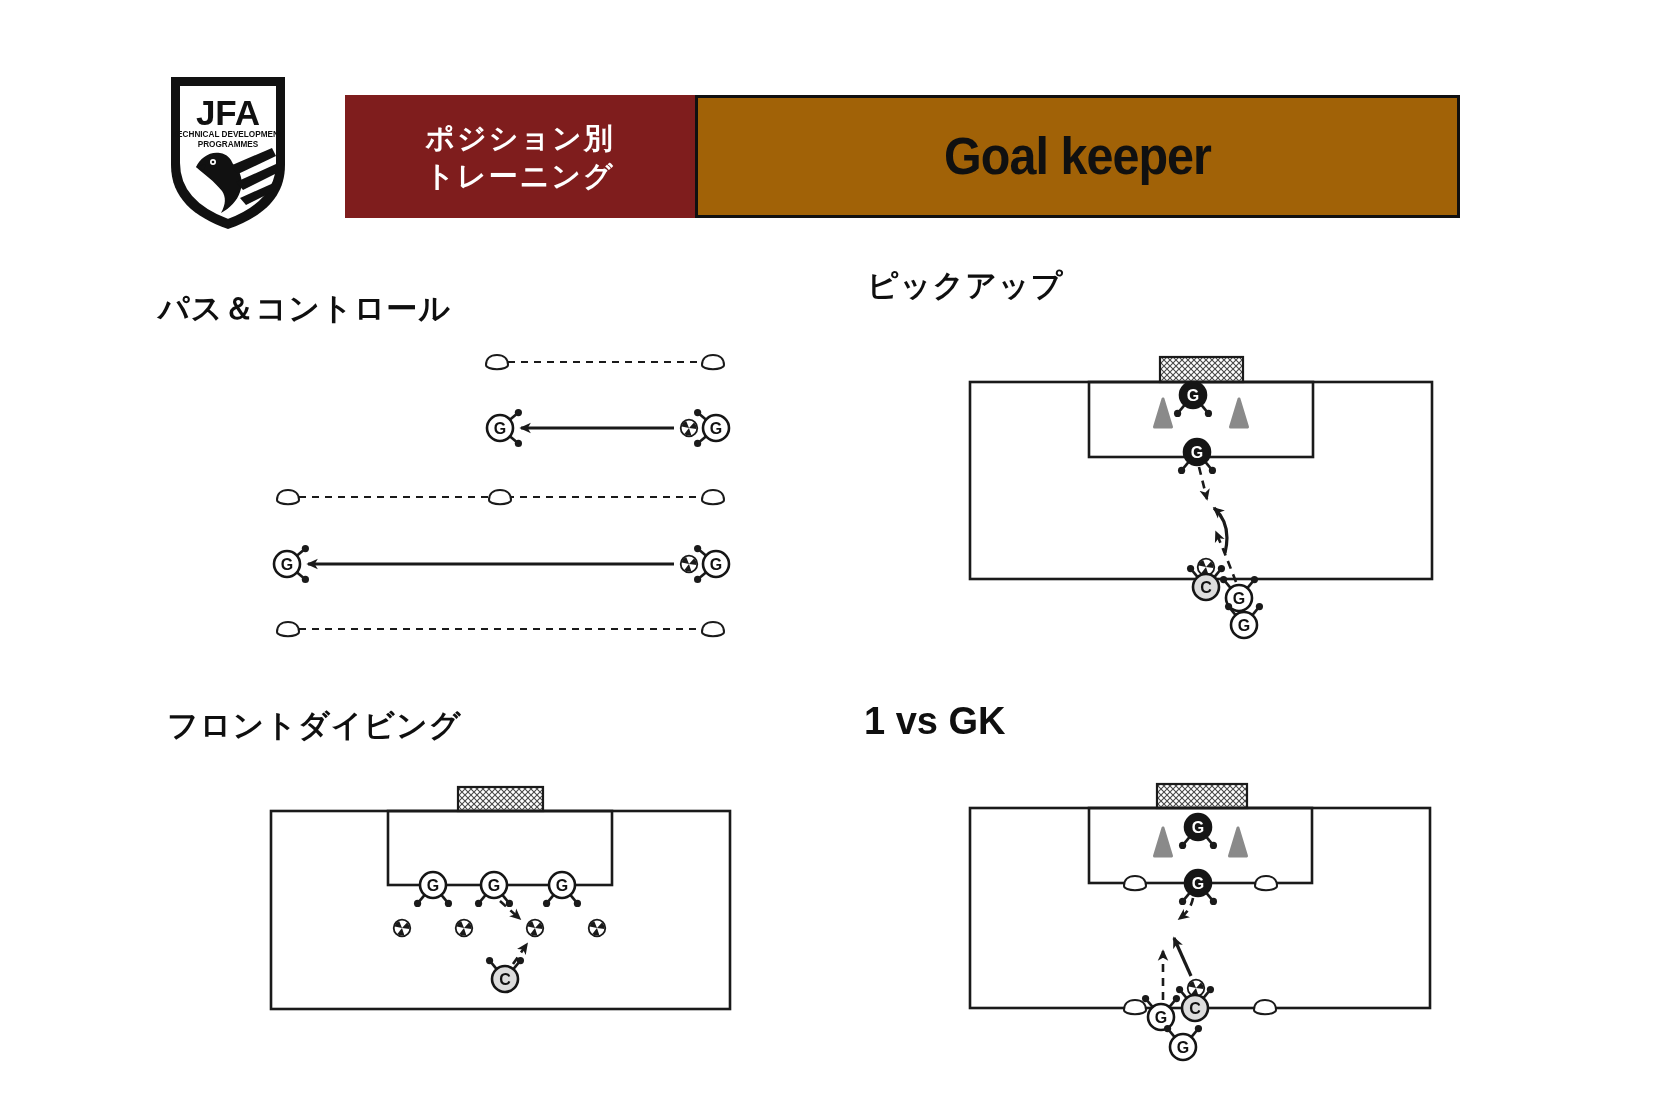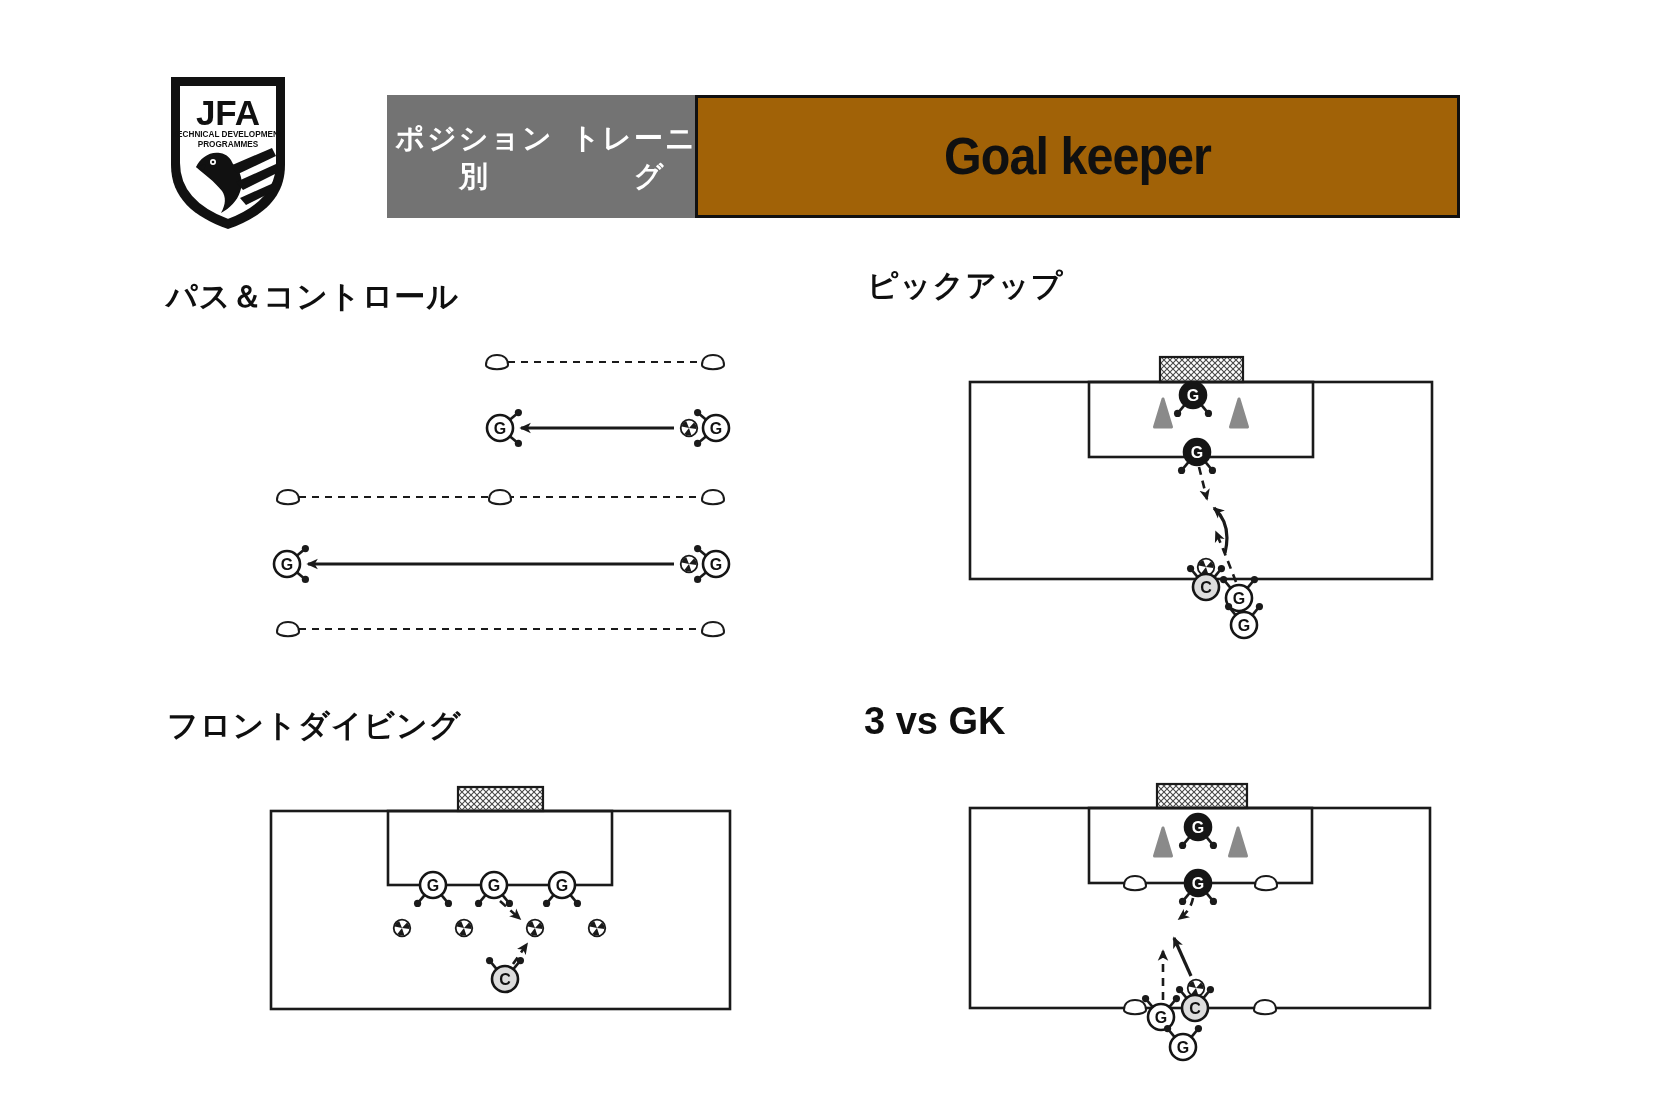--- a/index.html
+++ b/index.html
@@ -5,37 +5,37 @@
   html,body{margin:0;padding:0;}
   body{
     width:1653px;height:1107px;position:relative;background:#ffffff;
     font-family:"Liberation Sans","DejaVu Sans",sans-serif;overflow:hidden;
   }
   #diagram-layer{position:absolute;left:0;top:0;width:1653px;height:1107px;}
   
   .logo{position:absolute;left:166px;top:70px;width:124px;height:162px;}
   .cat-box{
     position:absolute;left:345px;top:95px;width:350px;height:123px;
-    background:#737373;color:#ffffff;display:flex;flex-direction:row;
-    align-items:center;justify-content:center;text-align:center;margin-left:42px;
+    background:#7f1d1d;color:#ffffff;display:flex;flex-direction:column;
+    align-items:center;justify-content:center;text-align:center;
   }
   .cat-box .cat-line{font-size:29px;font-weight:700;line-height:38px;letter-spacing:2px;}
   .title-box{
     position:absolute;left:695px;top:95px;width:765px;height:123px;
     border:3.5px solid #101010;box-sizing:border-box;background:#a16207;
     display:flex;align-items:center;justify-content:center;
   }
   .title-box .main-title{
     font-size:51px;font-weight:700;color:#101010;letter-spacing:-1px;
     transform:scaleX(0.95);white-space:nowrap;
   }
   
   .sec-title{position:absolute;font-weight:700;color:#0f0f0f;white-space:nowrap;}
   .st-jp{font-size:31px;letter-spacing:1px;}
-  .st-pass {left:158px;top:276px;margin-left:8px;}
+  .st-pass {left:158px;top:288px;}
   .st-pickup{left:867px;top:265px;}
   .st-front{left:167px;top:705px;}
   .st-1vgk {left:864px;top:700px;font-size:38px;letter-spacing:0;}
 </style>
 </head>
 <body>
 
 <svg class="logo" viewBox="0 0 124 162">
   <path d="M5,7 H119 V95 C119,128 96,147 62,159 C28,147 5,128 5,95 Z" fill="#111111"></path>
   <path d="M13,15 H111 V93 C111,122 91,139 62,150 C33,139 13,122 13,93 Z" fill="#ffffff" stroke="#111111" stroke-width="2"></path>
@@ -59,21 +59,21 @@
   <div class="cat-line">トレーニング</div>
 </div>
 
 <div class="title-box">
   <div class="main-title">Goal keeper</div>
 </div>
 
 <div class="sec-title st-jp st-pass">パス＆コントロール</div>
 <div class="sec-title st-jp st-pickup">ピックアップ</div>
 <div class="sec-title st-jp st-front">フロントダイビング</div>
-<div class="sec-title st-1vgk">3 vs GK</div>
+<div class="sec-title st-1vgk">1 vs GK</div>
 
 <div id="diagram-layer">
   <svg id="diagram-svg" width="1653" height="1107" viewBox="0 0 1653 1107">
       <defs>
         <marker id="ah" viewBox="0 0 10 10" refX="8.2" refY="5" markerWidth="12" markerHeight="12" markerUnits="userSpaceOnUse" orient="auto">
           <path d="M0,0.6 L9.6,5 L0,9.4 L2.6,5 Z" fill="#1a1a1a"></path>
         </marker>
         <pattern id="net" width="6" height="6" patternUnits="userSpaceOnUse">
           <path d="M0,0 L6,6 M6,0 L0,6" stroke="#474747" stroke-width="1.1"></path>
         </pattern>

